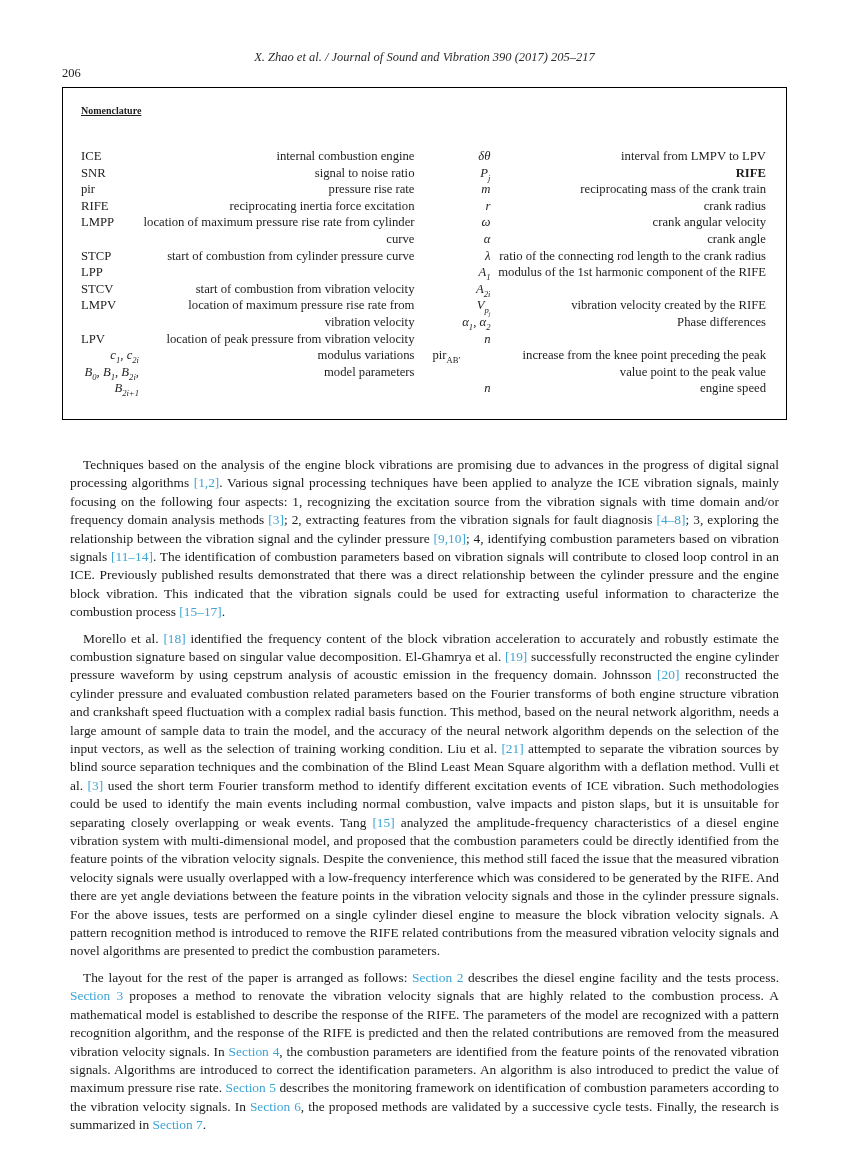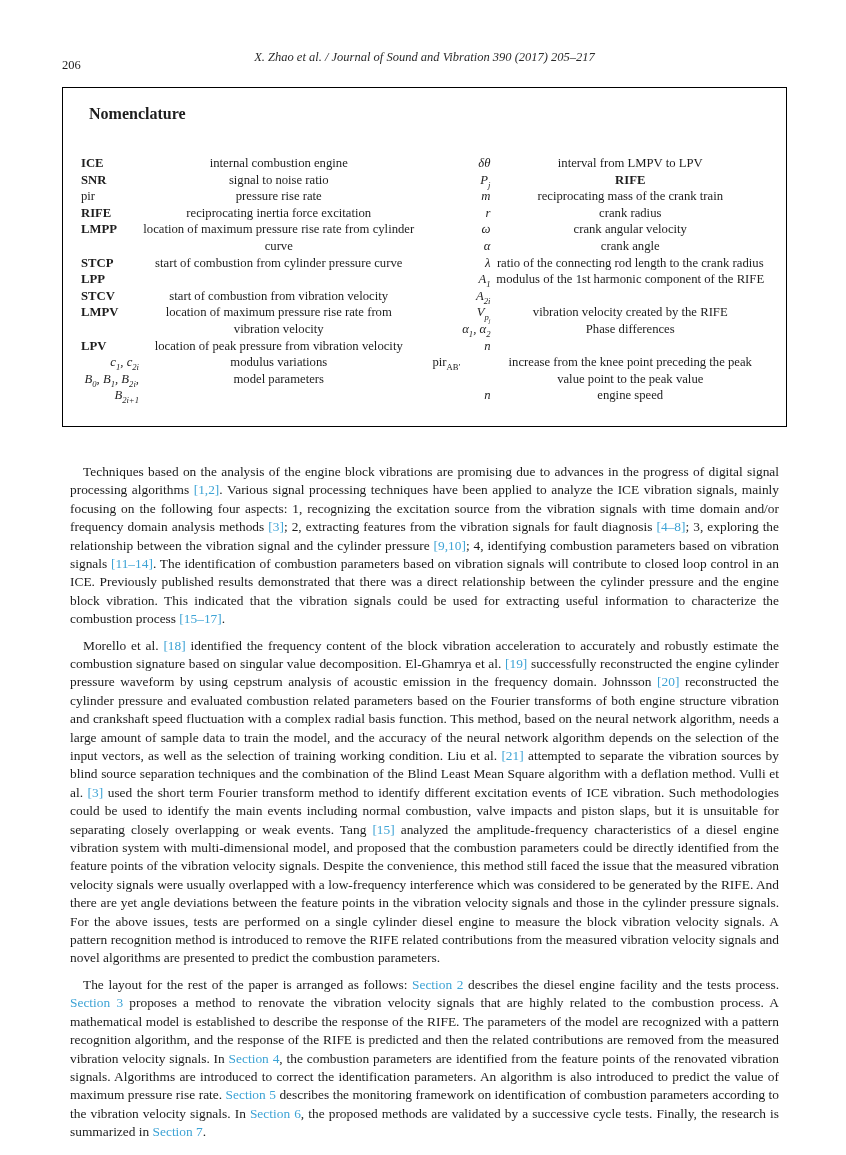--- a/index.html
+++ b/index.html
@@ -5,32 +5,32 @@
   html,body{margin:0;padding:0;background:#ffffff;}
   .page{
     width:846px;height:1155px;box-sizing:border-box;position:relative;
     background:#ffffff;color:#1d1d1d;
     font-family:"Liberation Serif", serif;
     padding:50px 59px 0 62px;
     overflow:hidden;
   }
   
   .header{position:relative;font-size:12.5px;line-height:15px;margin-bottom:22px;}
-  .page-num{position:absolute;left:0;top:8px;}
+  .page-num{position:absolute;left:0;top:16px;}
   .running{display:block;text-align:center;font-style:italic;color:#2a2a2a;}
   
   .nomen{border:1px solid #000;padding:15px 20px 22px 18px;margin-top:10px;}
-  .nomen-title{font-weight:bold;font-size:16px;margin:2px 0 32px 8px;}
+  .nomen-title{font-weight:bold;font-size:10px;margin:2px 0 32px 0;text-decoration:underline;}
   .nomen-cols{display:flex;gap:18px;}
   .ncol{flex:1;font-size:12.7px;line-height:16.6px;}
   .entry{display:flex;align-items:flex-start;}
   .term{flex:0 0 58px;padding-right:4px;}
-  .term.bold{font-weight:700;}
+  .term.bold{font-weight:400;}
   .term.italic{font-style:italic;text-align:right;}
-  .def{flex:1;text-align:center;}
+  .def{flex:1;text-align:right;}
   .def.bold{font-weight:700;}
   sub{font-size:0.68em;line-height:0;}
   
   .article{margin-top:36px;font-size:13.4px;line-height:18.4px;text-align:justify;color:#1b1b1b;}
   .article p{margin:8px;text-indent:13px;}
   .cite{color:var(--cite,#3da3d5);}
 </style>
 </head>
 <body>
 

